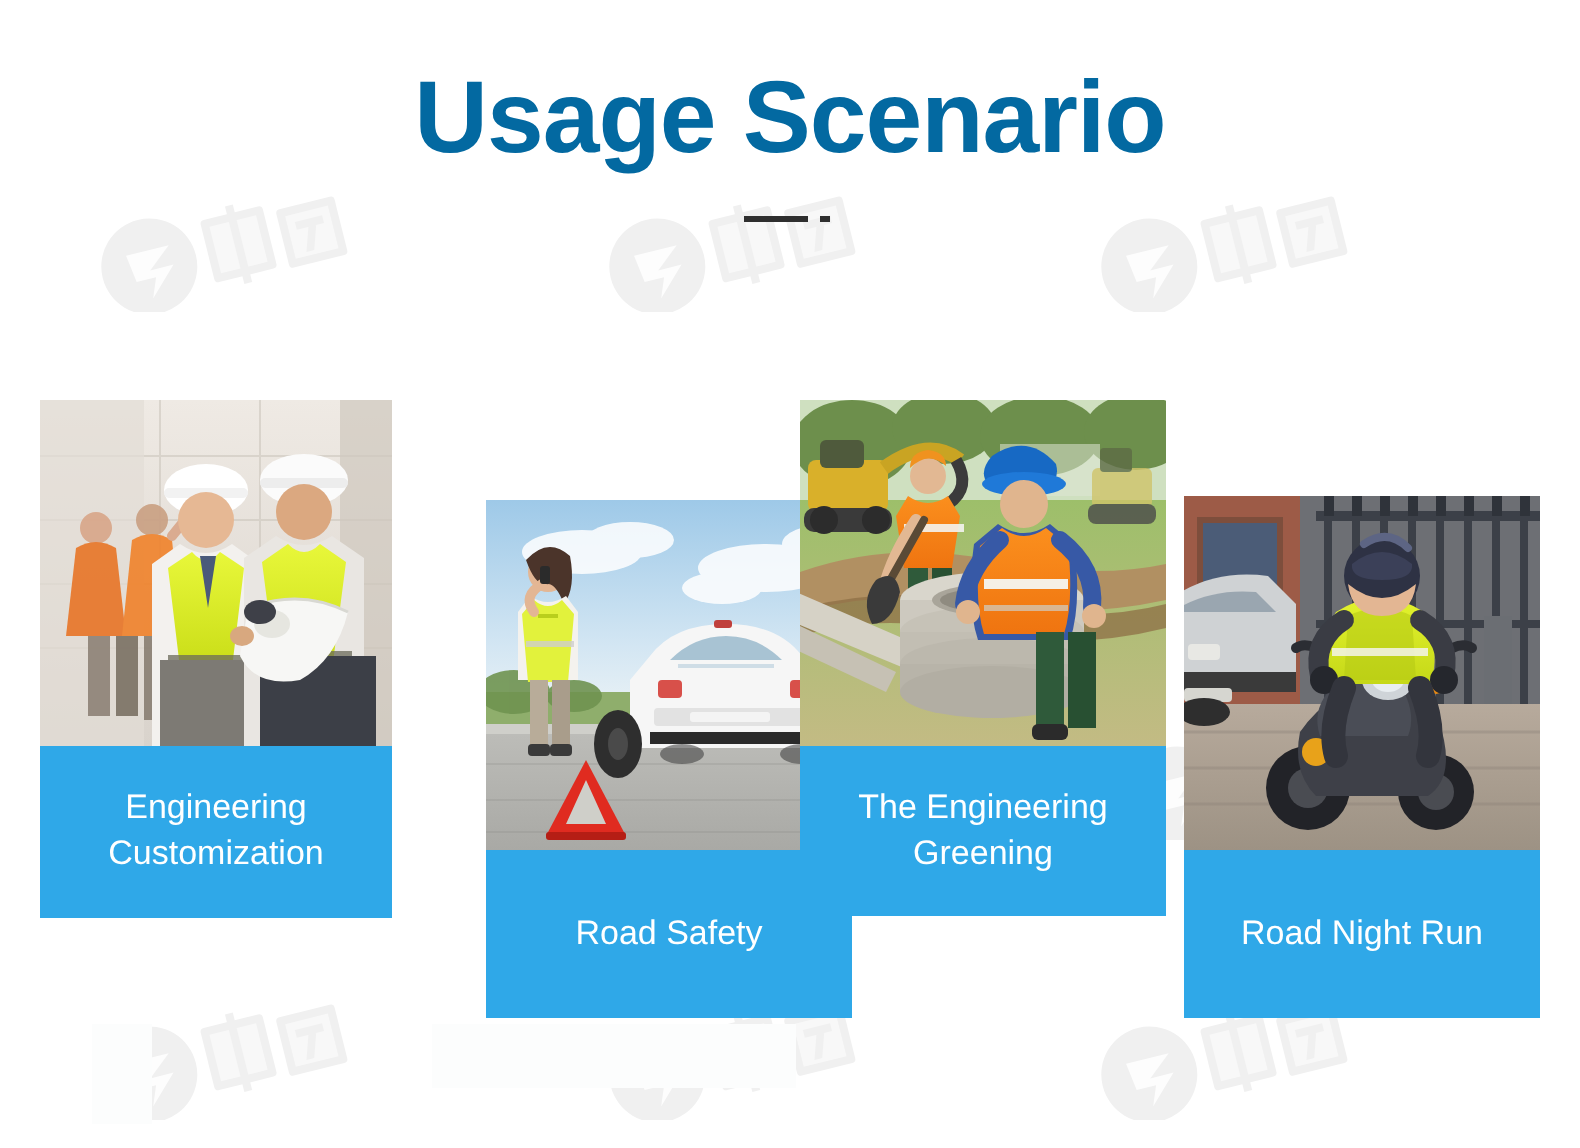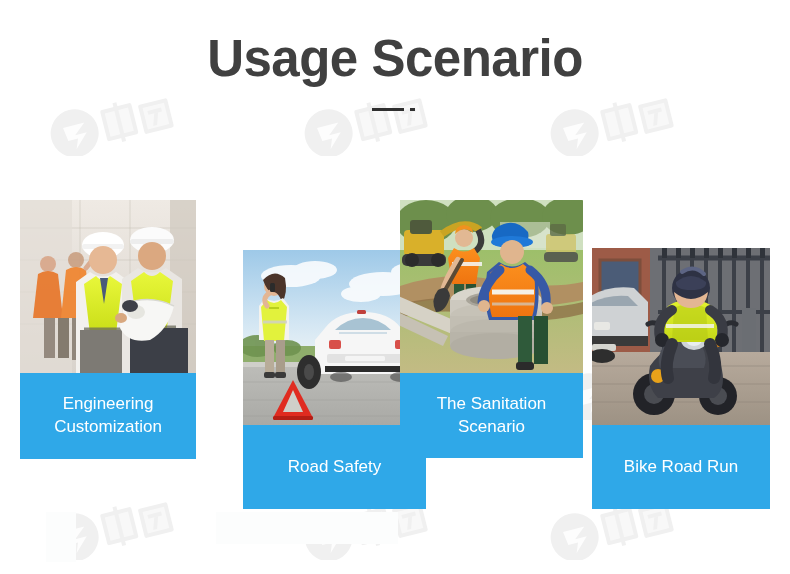--- a/index.html
+++ b/index.html
@@ -37,21 +37,21 @@
     top: 0; left: 0;
     width: 790px;
     z-index: 3;
     text-align: center;
   }
   #page-title {
     margin-top: 32px;
     font-size: 51px;
     font-weight: bold;
     letter-spacing: -0.5px;
-    color: #404040;
+    color: #0369a1;
     line-height: 1.05;
     font-family: "Liberation Sans", sans-serif;
   }
   #title-divider {
     margin: 18px auto 0;
     width: 46px;
     height: 10px;
     position: relative;
   }
   #divider-bar {
@@ -518,21 +518,21 @@
           <path d="M130 70 q18 14 16 34" stroke="#3759a6" stroke-width="9" fill="none" stroke-linecap="round"></path>
           <circle cx="84" cy="106" r="6" fill="#e0b58e"></circle>
           <circle cx="147" cy="108" r="6" fill="#e0b58e"></circle>
 
           <rect x="118" y="116" width="14" height="50" fill="#2f5a3a"></rect>
           <rect x="134" y="116" width="14" height="48" fill="#285032"></rect>
           <rect x="116" y="162" width="18" height="8" rx="3" fill="#2b2b2b"></rect>
         </g>
       </svg>
     </div>
-    <div class="card-label">The Sanitation Scenario</div>
+    <div class="card-label">The Engineering Greening</div>
   </div>
 
   <div class="card" id="card-bike-night-run">
     <div class="card-photo">
       <svg class="photo-svg" viewBox="0 0 178 177" preserveAspectRatio="xMidYMid slice">
         <defs>
           <linearGradient id="bGround" x1="0" y1="0" x2="0" y2="1">
             <stop offset="0" stop-color="#b7aa9c"></stop>
               <stop offset="1" stop-color="#9d9284"></stop>
           </linearGradient>
@@ -610,16 +610,16 @@
           <circle cx="99" cy="40" r="19" fill="#2e3244"></circle>
           <path d="M82 44 q17 14 34 0 q-2 16 -17 16 q-15 0 -17 -16 z" fill="#e3b693"></path>
           <path d="M84 34 q15 -12 30 0 q1 8 -15 8 q-16 0 -15 -8 z" fill="#3b4058"></path>
           <path d="M90 24 q12 -8 22 2" stroke="#5d6584" stroke-width="4" fill="none" stroke-linecap="round"></path>
 
           <path d="M80 96 q-8 20 -4 34" stroke="#33353d" stroke-width="12" fill="none" stroke-linecap="round"></path>
           <path d="M118 96 q8 20 4 34" stroke="#33353d" stroke-width="12" fill="none" stroke-linecap="round"></path>
         </g>
       </svg>
     </div>
-    <div class="card-label">Bike Road Run</div>
+    <div class="card-label">Road Night Run</div>
   </div>
 
 </div>
 
 </body></html>

